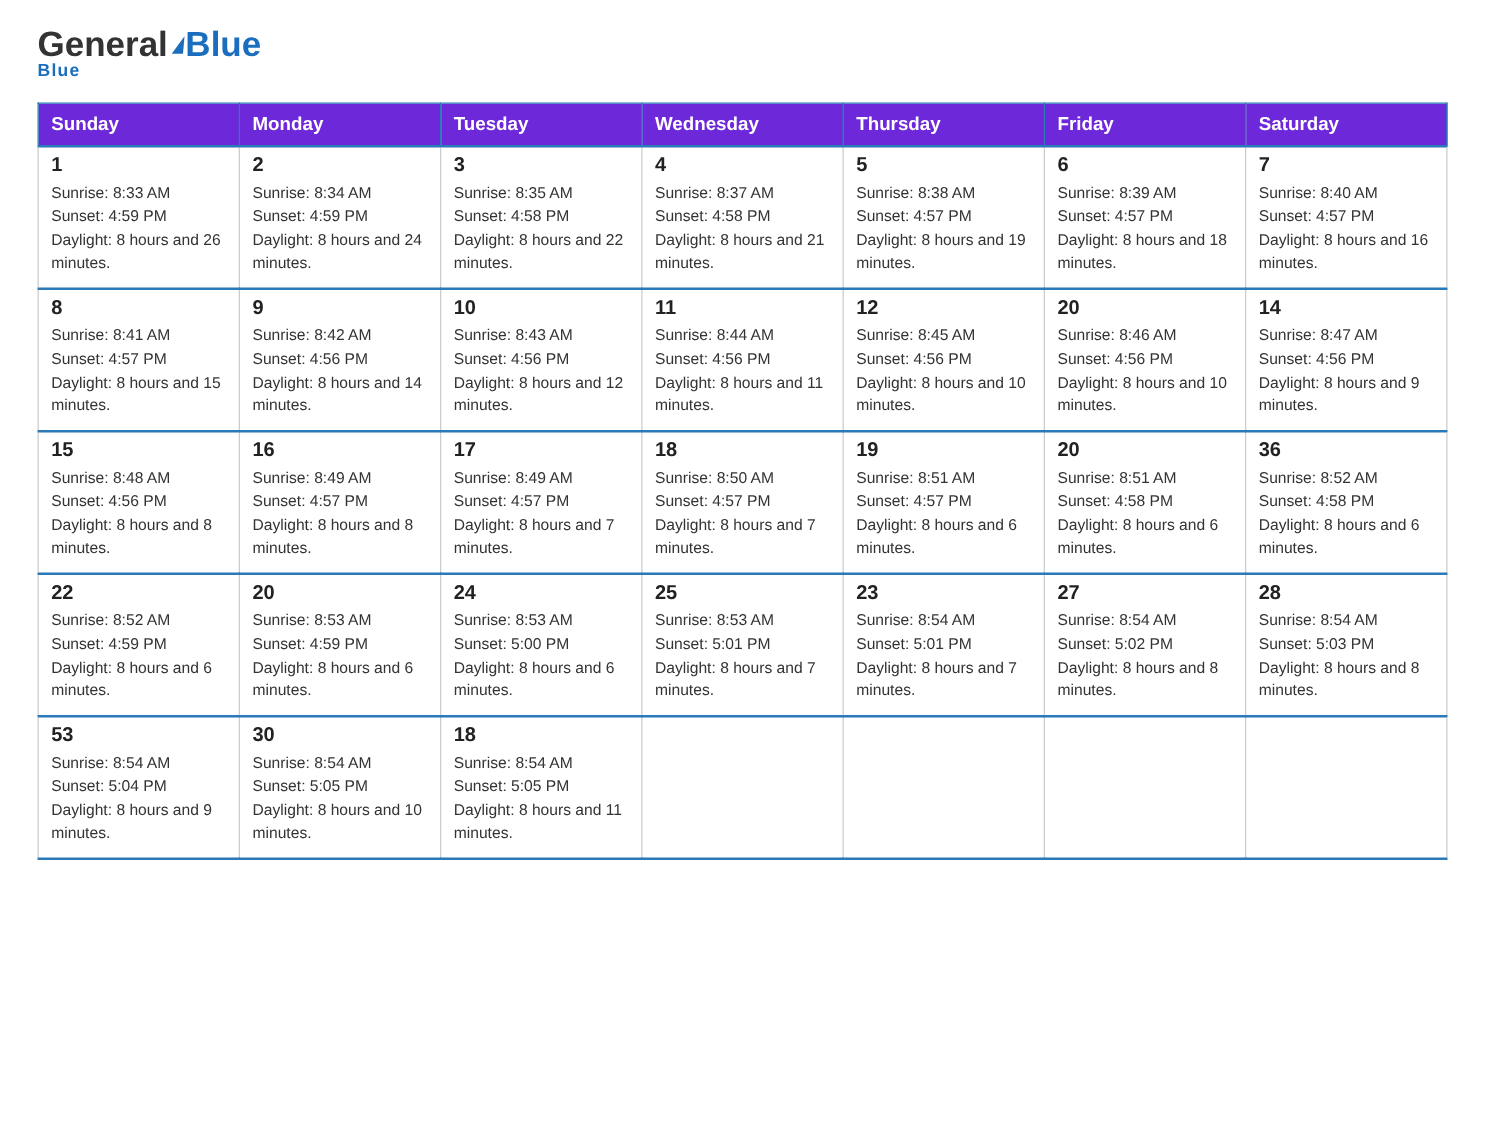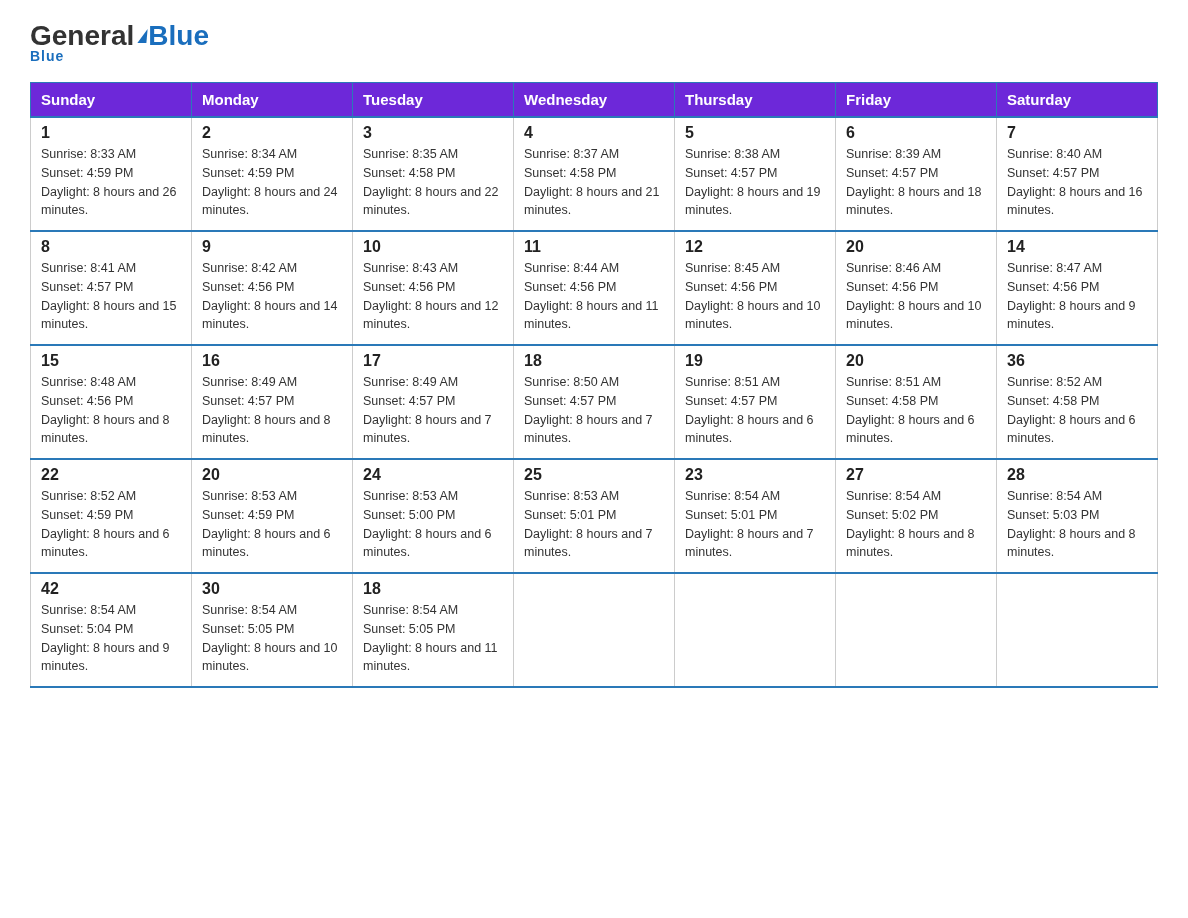--- a/index.html
+++ b/index.html
@@ -244,21 +244,21 @@
           <span class="day-number">27</span>
           <div class="day-info">Sunrise: 8:54 AM<br>Sunset: 5:02 PM<br>Daylight: 8 hours and 8 minutes.</div>
         </td>
         <td>
           <span class="day-number">28</span>
           <div class="day-info">Sunrise: 8:54 AM<br>Sunset: 5:03 PM<br>Daylight: 8 hours and 8 minutes.</div>
         </td>
       </tr>
       <tr>
         <td>
-          <span class="day-number">42</span>
+          <span class="day-number">53</span>
           <div class="day-info">Sunrise: 8:54 AM<br>Sunset: 5:04 PM<br>Daylight: 8 hours and 9 minutes.</div>
         </td>
         <td>
           <span class="day-number">30</span>
           <div class="day-info">Sunrise: 8:54 AM<br>Sunset: 5:05 PM<br>Daylight: 8 hours and 10 minutes.</div>
         </td>
         <td>
           <span class="day-number">18</span>
           <div class="day-info">Sunrise: 8:54 AM<br>Sunset: 5:05 PM<br>Daylight: 8 hours and 11 minutes.</div>
         </td>

